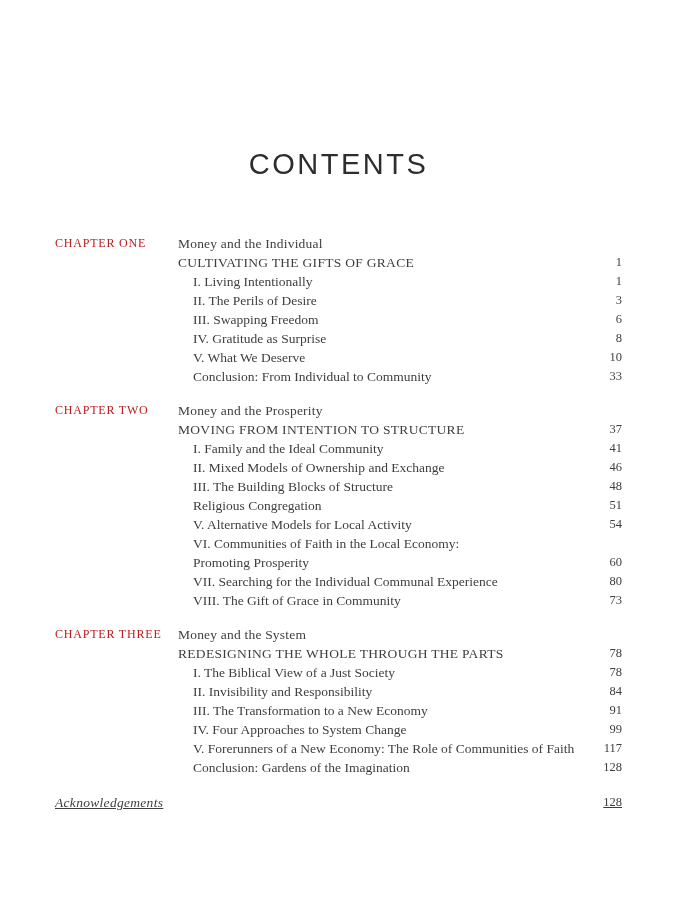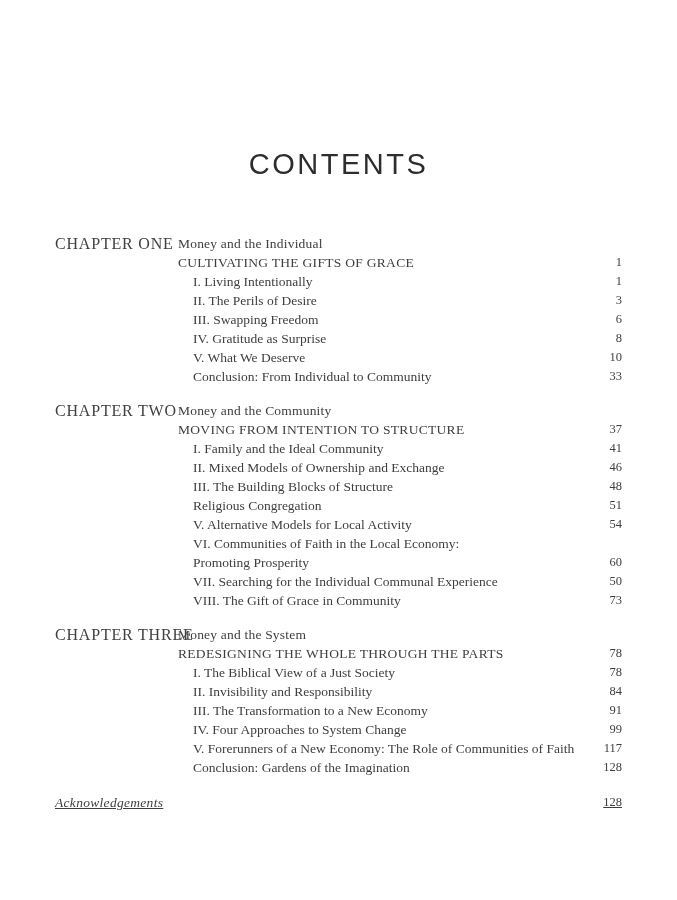--- a/index.html
+++ b/index.html
@@ -37,23 +37,23 @@
     font-size: 13.5px;
   }
   .chapter { margin-bottom: 15px; }
   .row {
     display: grid;
     grid-template-columns: 123px 1fr 36px;
     line-height: 19px;
     white-space: nowrap;
   }
   .label {
-    font-size: 16px;
+    font-size: 12px;
     letter-spacing: 0.8px;
-    color: #404040;
+    color: #b91c1c;
   }
   .content { overflow: visible; }
   .content.subject { letter-spacing: 0.2px; }
   .content.caps { letter-spacing: 0.3px; }
   .content.item { padding-left: 15px; }
   .pagenum {
     text-align: right;
     font-size: 12.5px;
   }
   .footer-row {
@@ -113,21 +113,21 @@
         </div>
         <div class="row">
           <span class="label"></span>
           <span class="content item">Conclusion: From Individual to Community</span>
           <span class="pagenum">33</span>
         </div>
       </section>
       <section class="chapter">
         <div class="row">
           <span class="label">CHAPTER TWO</span>
-          <span class="content subject">Money and the Community</span>
+          <span class="content subject">Money and the Prosperity</span>
           <span class="pagenum"></span>
         </div>
         <div class="row">
           <span class="label"></span>
           <span class="content caps">MOVING FROM INTENTION TO STRUCTURE</span>
           <span class="pagenum">37</span>
         </div>
         <div class="row">
           <span class="label"></span>
           <span class="content item">I. Family and the Ideal Community</span>
@@ -159,21 +159,21 @@
           <span class="pagenum"></span>
         </div>
         <div class="row">
           <span class="label"></span>
           <span class="content item">Promoting Prosperity</span>
           <span class="pagenum">60</span>
         </div>
         <div class="row">
           <span class="label"></span>
           <span class="content item">VII. Searching for the Individual Communal Experience</span>
-          <span class="pagenum">50</span>
+          <span class="pagenum">80</span>
         </div>
         <div class="row">
           <span class="label"></span>
           <span class="content item">VIII. The Gift of Grace in Community</span>
           <span class="pagenum">73</span>
         </div>
       </section>
       <section class="chapter">
         <div class="row">
           <span class="label">CHAPTER THREE</span>

